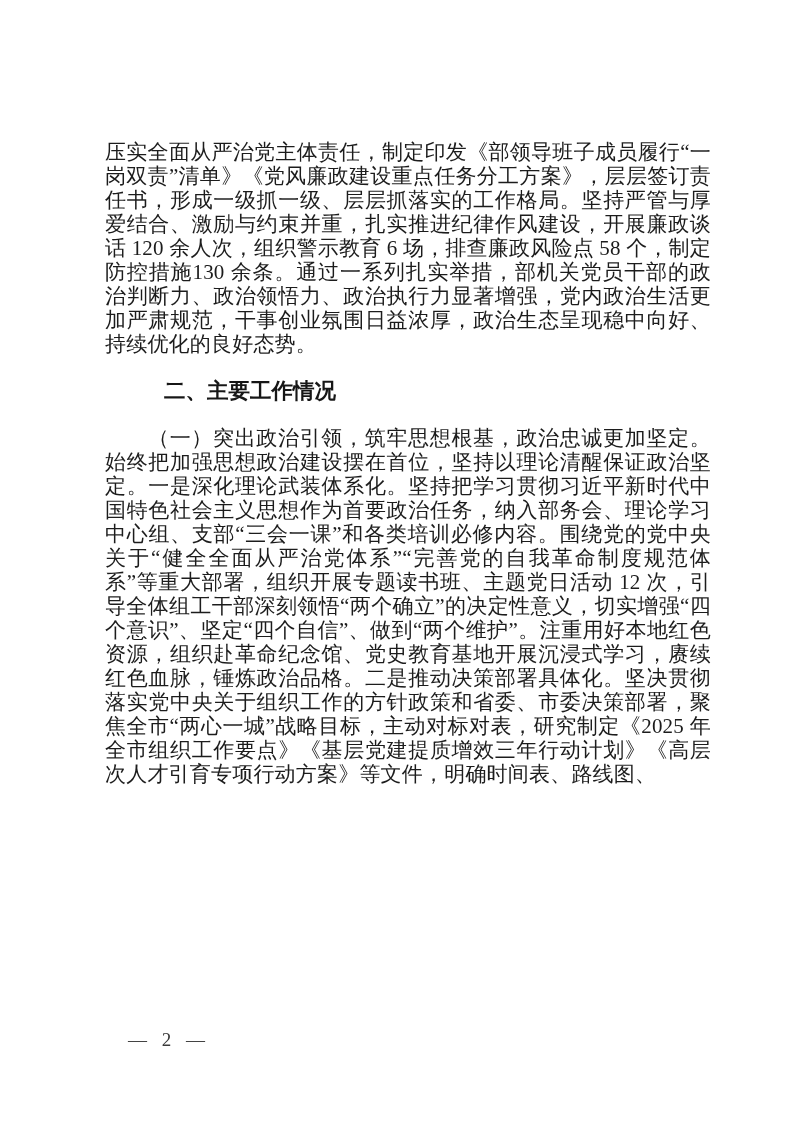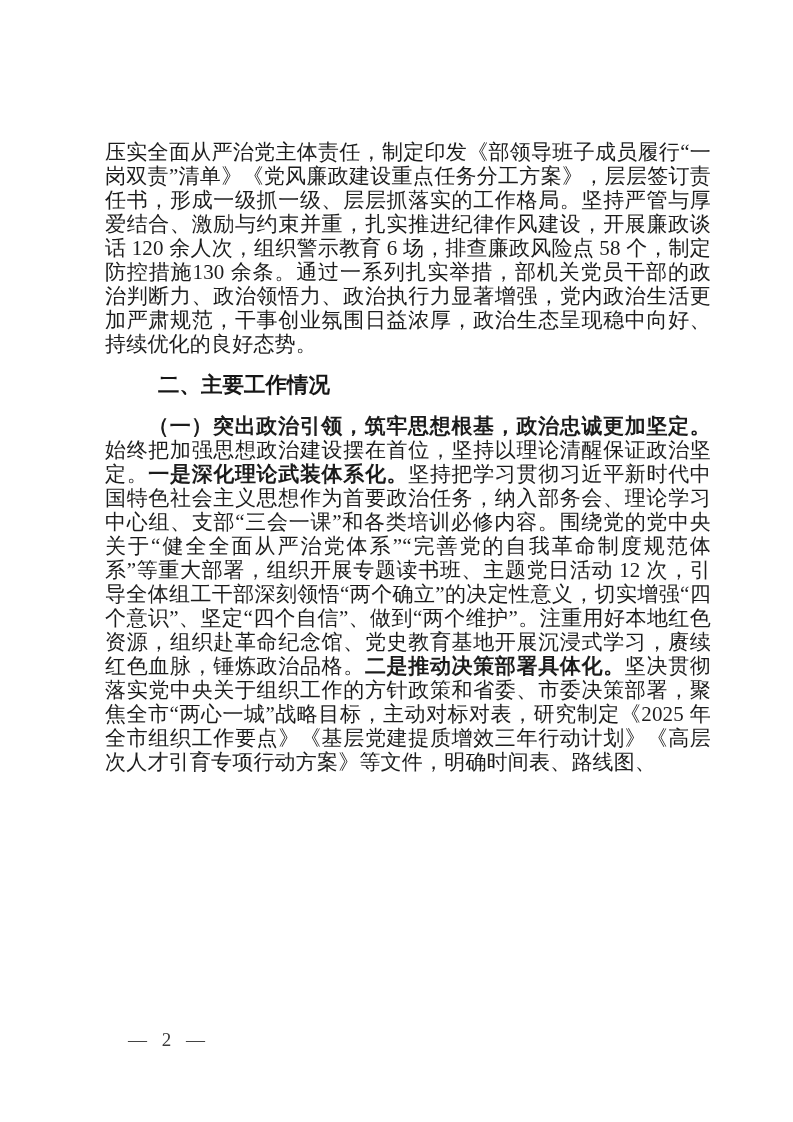--- a/index.html
+++ b/index.html
@@ -27,30 +27,30 @@
     font-size: 21px;
     line-height: 24px;
     text-align: justify;
     text-justify: inter-ideograph;
     letter-spacing: 0.2px;
   }
   p.indented {
     text-indent: 43px;
   }
   p.section-heading {
-    margin: 10px;
+    margin: 16px;
     font-family: "Liberation Sans", "DejaVu Sans", sans-serif;
     font-weight: bold;
     font-size: 21.5px;
     line-height: 38px;
     text-indent: 43px;
     color: #161616;
   }
   .em-run {
-    font-weight: bold;
+    font-weight: normal;
   }
   .footer {
     position: absolute;
     left: 128px;
     top: 1029px;
     font-size: 19px;
     line-height: 22px;
     color: #3a3a3a;
     letter-spacing: 5px;
     font-family: "Liberation Serif", "DejaVu Serif", serif;

